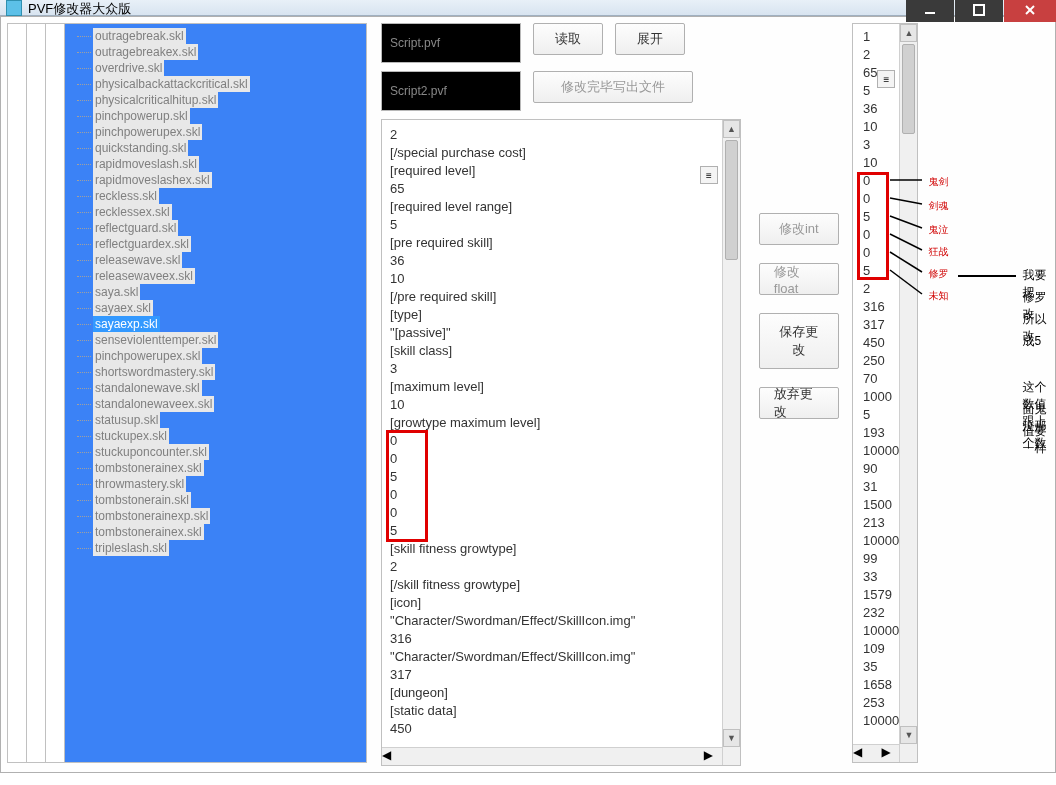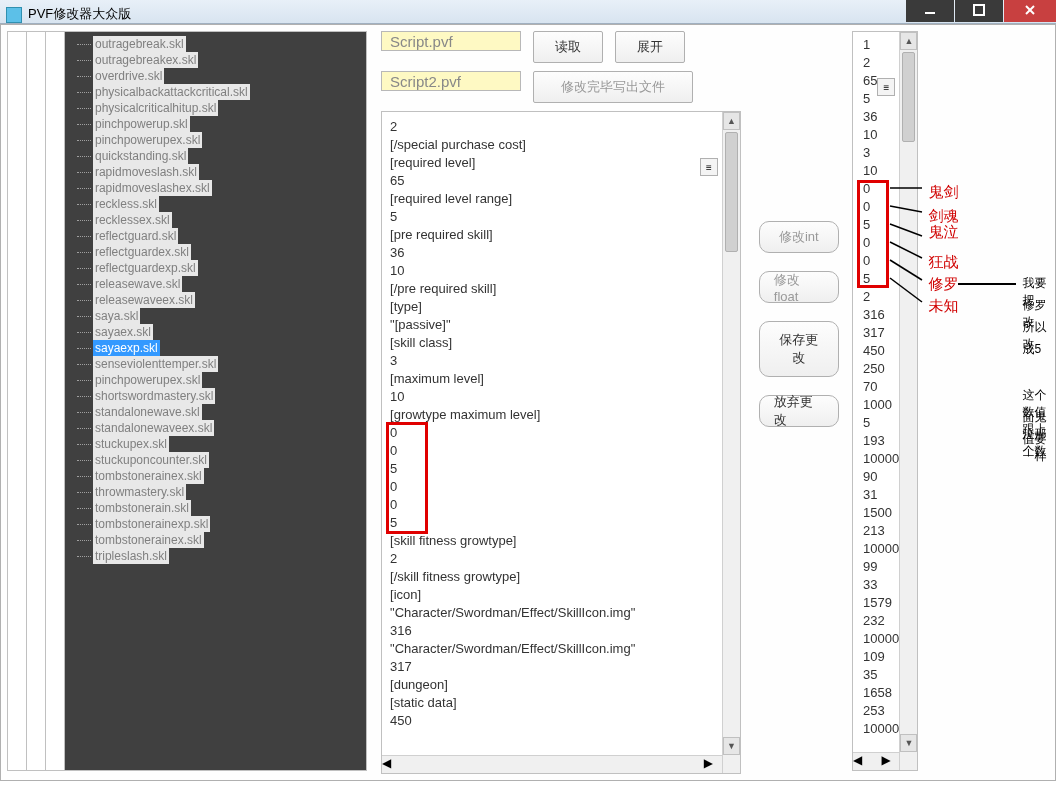--- a/index.html
+++ b/index.html
@@ -7,25 +7,25 @@
     font-family: "Microsoft YaHei", Arial, sans-serif;
     font-size: 12px;
     background: #fff;
     width: 1056px;
     height: 785px;
     overflow: hidden;
     position: relative;
   }
 
   .titlebar {
-    height: 24px;
+    height: 16px;
     background: linear-gradient(#e8f0f8, #d8e4f0);
     border-bottom: 1px solid #a0b0c0;
     display: flex;
-    align-items: flex-end;
+    align-items: flex-start;
     padding-left: 6px;
     position: relative;
   }
   .titlebar .app-icon {
     width: 16px; height: 16px;
     background: #5cc0e8;
     border: 1px solid #3090b0;
     margin-right: 6px;
   }
   .titlebar .title {
@@ -64,21 +64,21 @@
     height: 740px;
     background: #fff;
     position: relative;
   }
   .strip:first-child { border-left:1px solid #c0c0c0; }
 
   .file-panel {
     width: 320px;
     height: 740px;
     border: 1px solid #c0c0c0;
-    background: #404040;
+    background: #3b82f6;
     overflow: hidden;
     position: relative;
   }
   .file-list {
     padding: 4px 0 4px 4px;
     line-height: 16px;
     height: 100%;
     overflow-y: auto;
   }
   .tree-item {
@@ -113,24 +113,24 @@
     display: flex;
     flex-direction: column;
   }
   .top-inputs {
     display: flex;
     gap: 12px;
     margin-bottom: 8px;
   }
   .txtbox {
     border: 1px solid #b8b8b8;
-    background: #fef9c3;
-    height: 20px;
+    background: #000000;
+    height: 40px;
     padding: 0 8px;
-    font-size: 15px;
+    font-size: 12px;
     color: #888;
     display: flex;
     align-items: center;
     flex: 0 0 auto;
   }
   .btn {
     border: 1px solid #b0b0b0;
     background: linear-gradient(#fdfdfd, #efefef);
     height: 32px;
     padding: 0 14px;
@@ -200,21 +200,21 @@
   }
 
   .right-buttons {
     width: 90px;
     margin-left: 18px;
     display: flex;
     flex-direction: column;
     padding-top: 190px;
     gap: 18px;
   }
-  .right-buttons .btn { width: 80px; justify-content:center;border-radius:10px; }
+  .right-buttons .btn { width: 80px; justify-content:center; }
   .right-buttons .btn.big { height: 56px; text-align: center; }
 
   .number-panel {
     width: 70px;
     margin-left: 8px;
     border: 1px solid #c0c0c0;
     background: #fff;
     height: 740px;
     position: relative;
     overflow: hidden;
@@ -231,21 +231,21 @@
 
   .anno-panel {
     width: 140px;
     margin-left: 4px;
     position: relative;
     font-size: 13px;
   }
   .anno-label {
     position: absolute;
     color: #d00000;
-    font-size: 15px;
+    font-size: 10px;
     font-weight: 500;
   }
   .anno-black {
     position: absolute;
     color: #000;
     font-size: 12px;
   }
   .anno-line {
     position:absolute;
     border-top: 2px solid #000;
@@ -337,24 +337,20 @@
         <div class="tree-item">
           <span class="conn"></span>
           <span class="txt">reflectguard.skl</span>
         </div>
         <div class="tree-item">
           <span class="conn"></span>
           <span class="txt">reflectguardex.skl</span>
         </div>
         <div class="tree-item">
           <span class="conn"></span>
-          <span class="txt">reflectguardexp.skl</span>
-        </div>
-        <div class="tree-item">
-          <span class="conn"></span>
           <span class="txt">releasewave.skl</span>
         </div>
         <div class="tree-item">
           <span class="conn"></span>
           <span class="txt">releasewaveex.skl</span>
         </div>
         <div class="tree-item">
           <span class="conn"></span>
           <span class="txt">saya.skl</span>
         </div>
@@ -378,20 +374,24 @@
           <span class="conn"></span>
           <span class="txt">shortswordmastery.skl</span>
         </div>
         <div class="tree-item">
           <span class="conn"></span>
           <span class="txt">standalonewave.skl</span>
         </div>
         <div class="tree-item">
           <span class="conn"></span>
           <span class="txt">standalonewaveex.skl</span>
+        </div>
+        <div class="tree-item">
+          <span class="conn"></span>
+          <span class="txt">statusup.skl</span>
         </div>
         <div class="tree-item">
           <span class="conn"></span>
           <span class="txt">stuckupex.skl</span>
         </div>
         <div class="tree-item">
           <span class="conn"></span>
           <span class="txt">stuckuponcounter.skl</span>
         </div>
         <div class="tree-item">
@@ -542,21 +542,21 @@
     <div class="hscroll">
       <div class="sbtn" style="position:absolute;left:0;top:0;width:18px;height:100%">◀</div>
       <div class="sbtn" style="position:absolute;right:0;top:0;width:18px;height:100%">▶</div>
     </div>
   </div>
 
   <div class="anno-panel">
 
     <div class="anno-label" style="left:6px; top:152px">鬼剑</div>
     <div class="anno-label" style="left:6px; top:176px">剑魂</div>
-    <div class="anno-label" style="left:6px; top:192px">鬼泣</div>
+    <div class="anno-label" style="left:6px; top:200px">鬼泣</div>
     <div class="anno-label" style="left:6px; top:222px">狂战</div>
     <div class="anno-label" style="left:6px; top:244px">修罗</div>
     <div class="anno-label" style="left:6px; top:266px">未知</div>
 
     <svg style="position:absolute; left:-40px; top:148px; width:50px; height:130px; overflow:visible">
       <line x1="8" y1="9" x2="40" y2="9" stroke="#000" stroke-width="1.5"></line>
       <line x1="8" y1="27" x2="40" y2="33" stroke="#000" stroke-width="1.5"></line>
       <line x1="8" y1="45" x2="40" y2="57" stroke="#000" stroke-width="1.5"></line>
       <line x1="8" y1="63" x2="40" y2="79" stroke="#000" stroke-width="1.5"></line>
       <line x1="8" y1="81" x2="40" y2="101" stroke="#000" stroke-width="1.5"></line>

